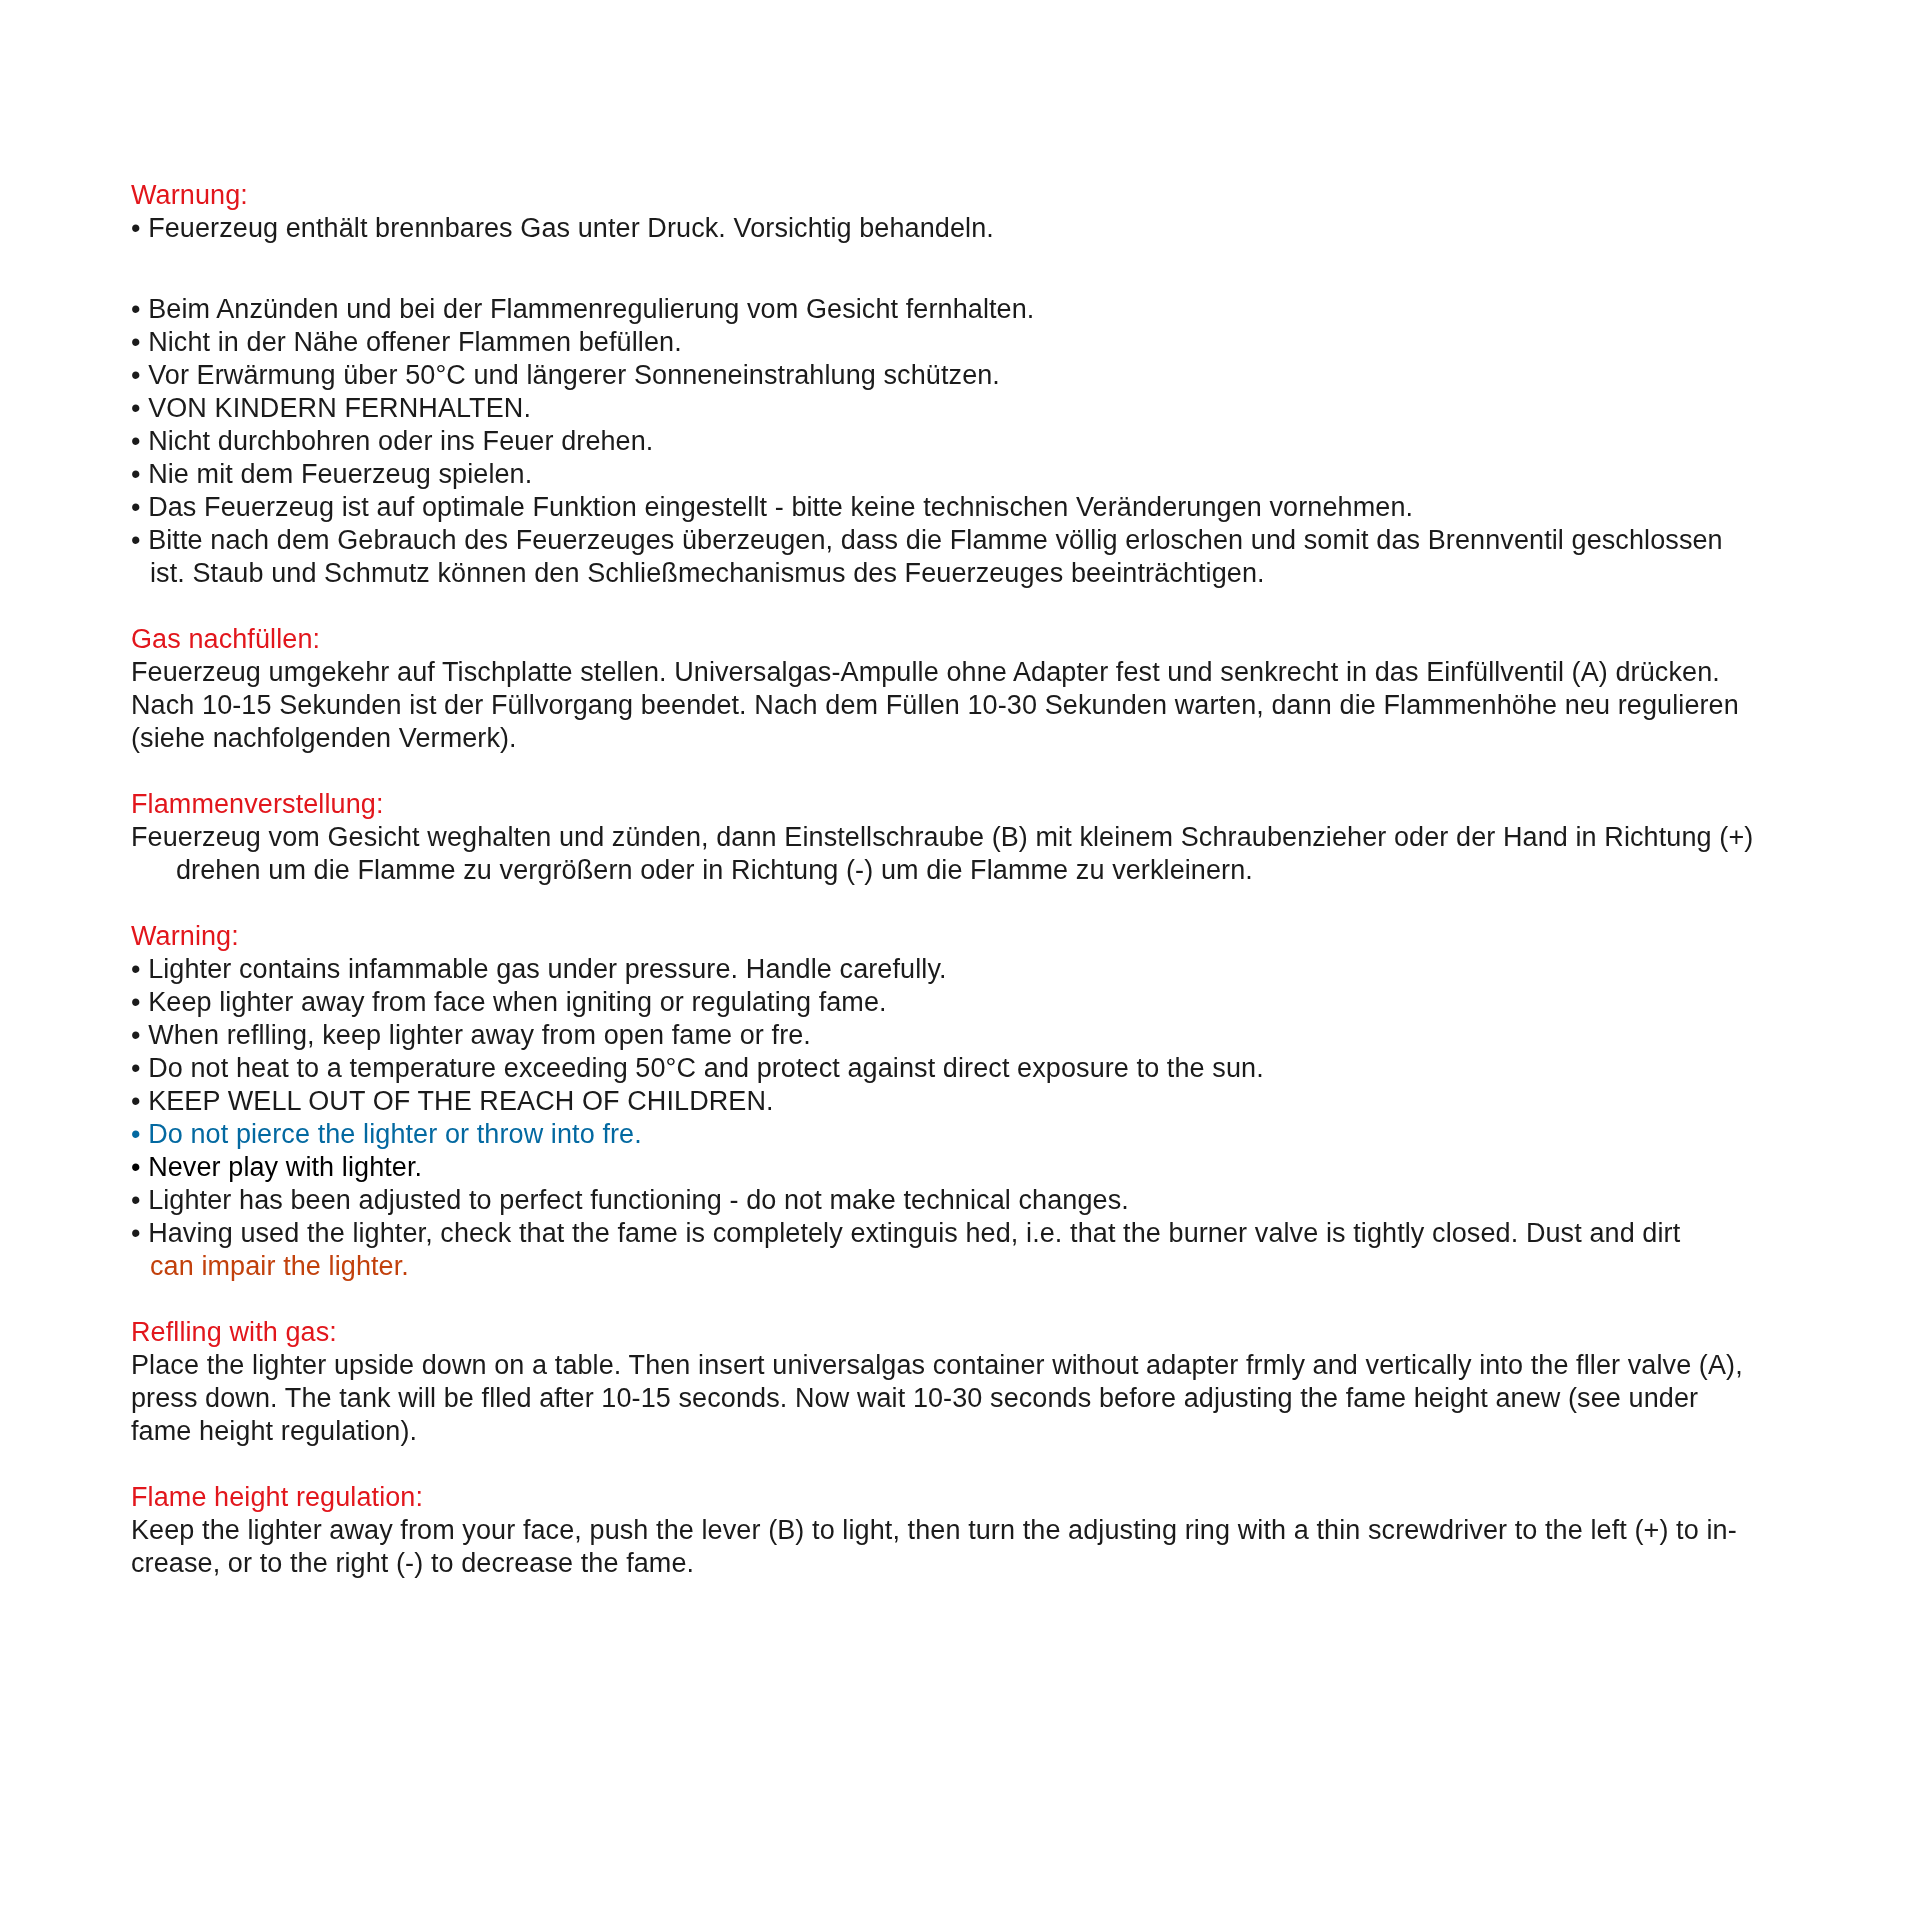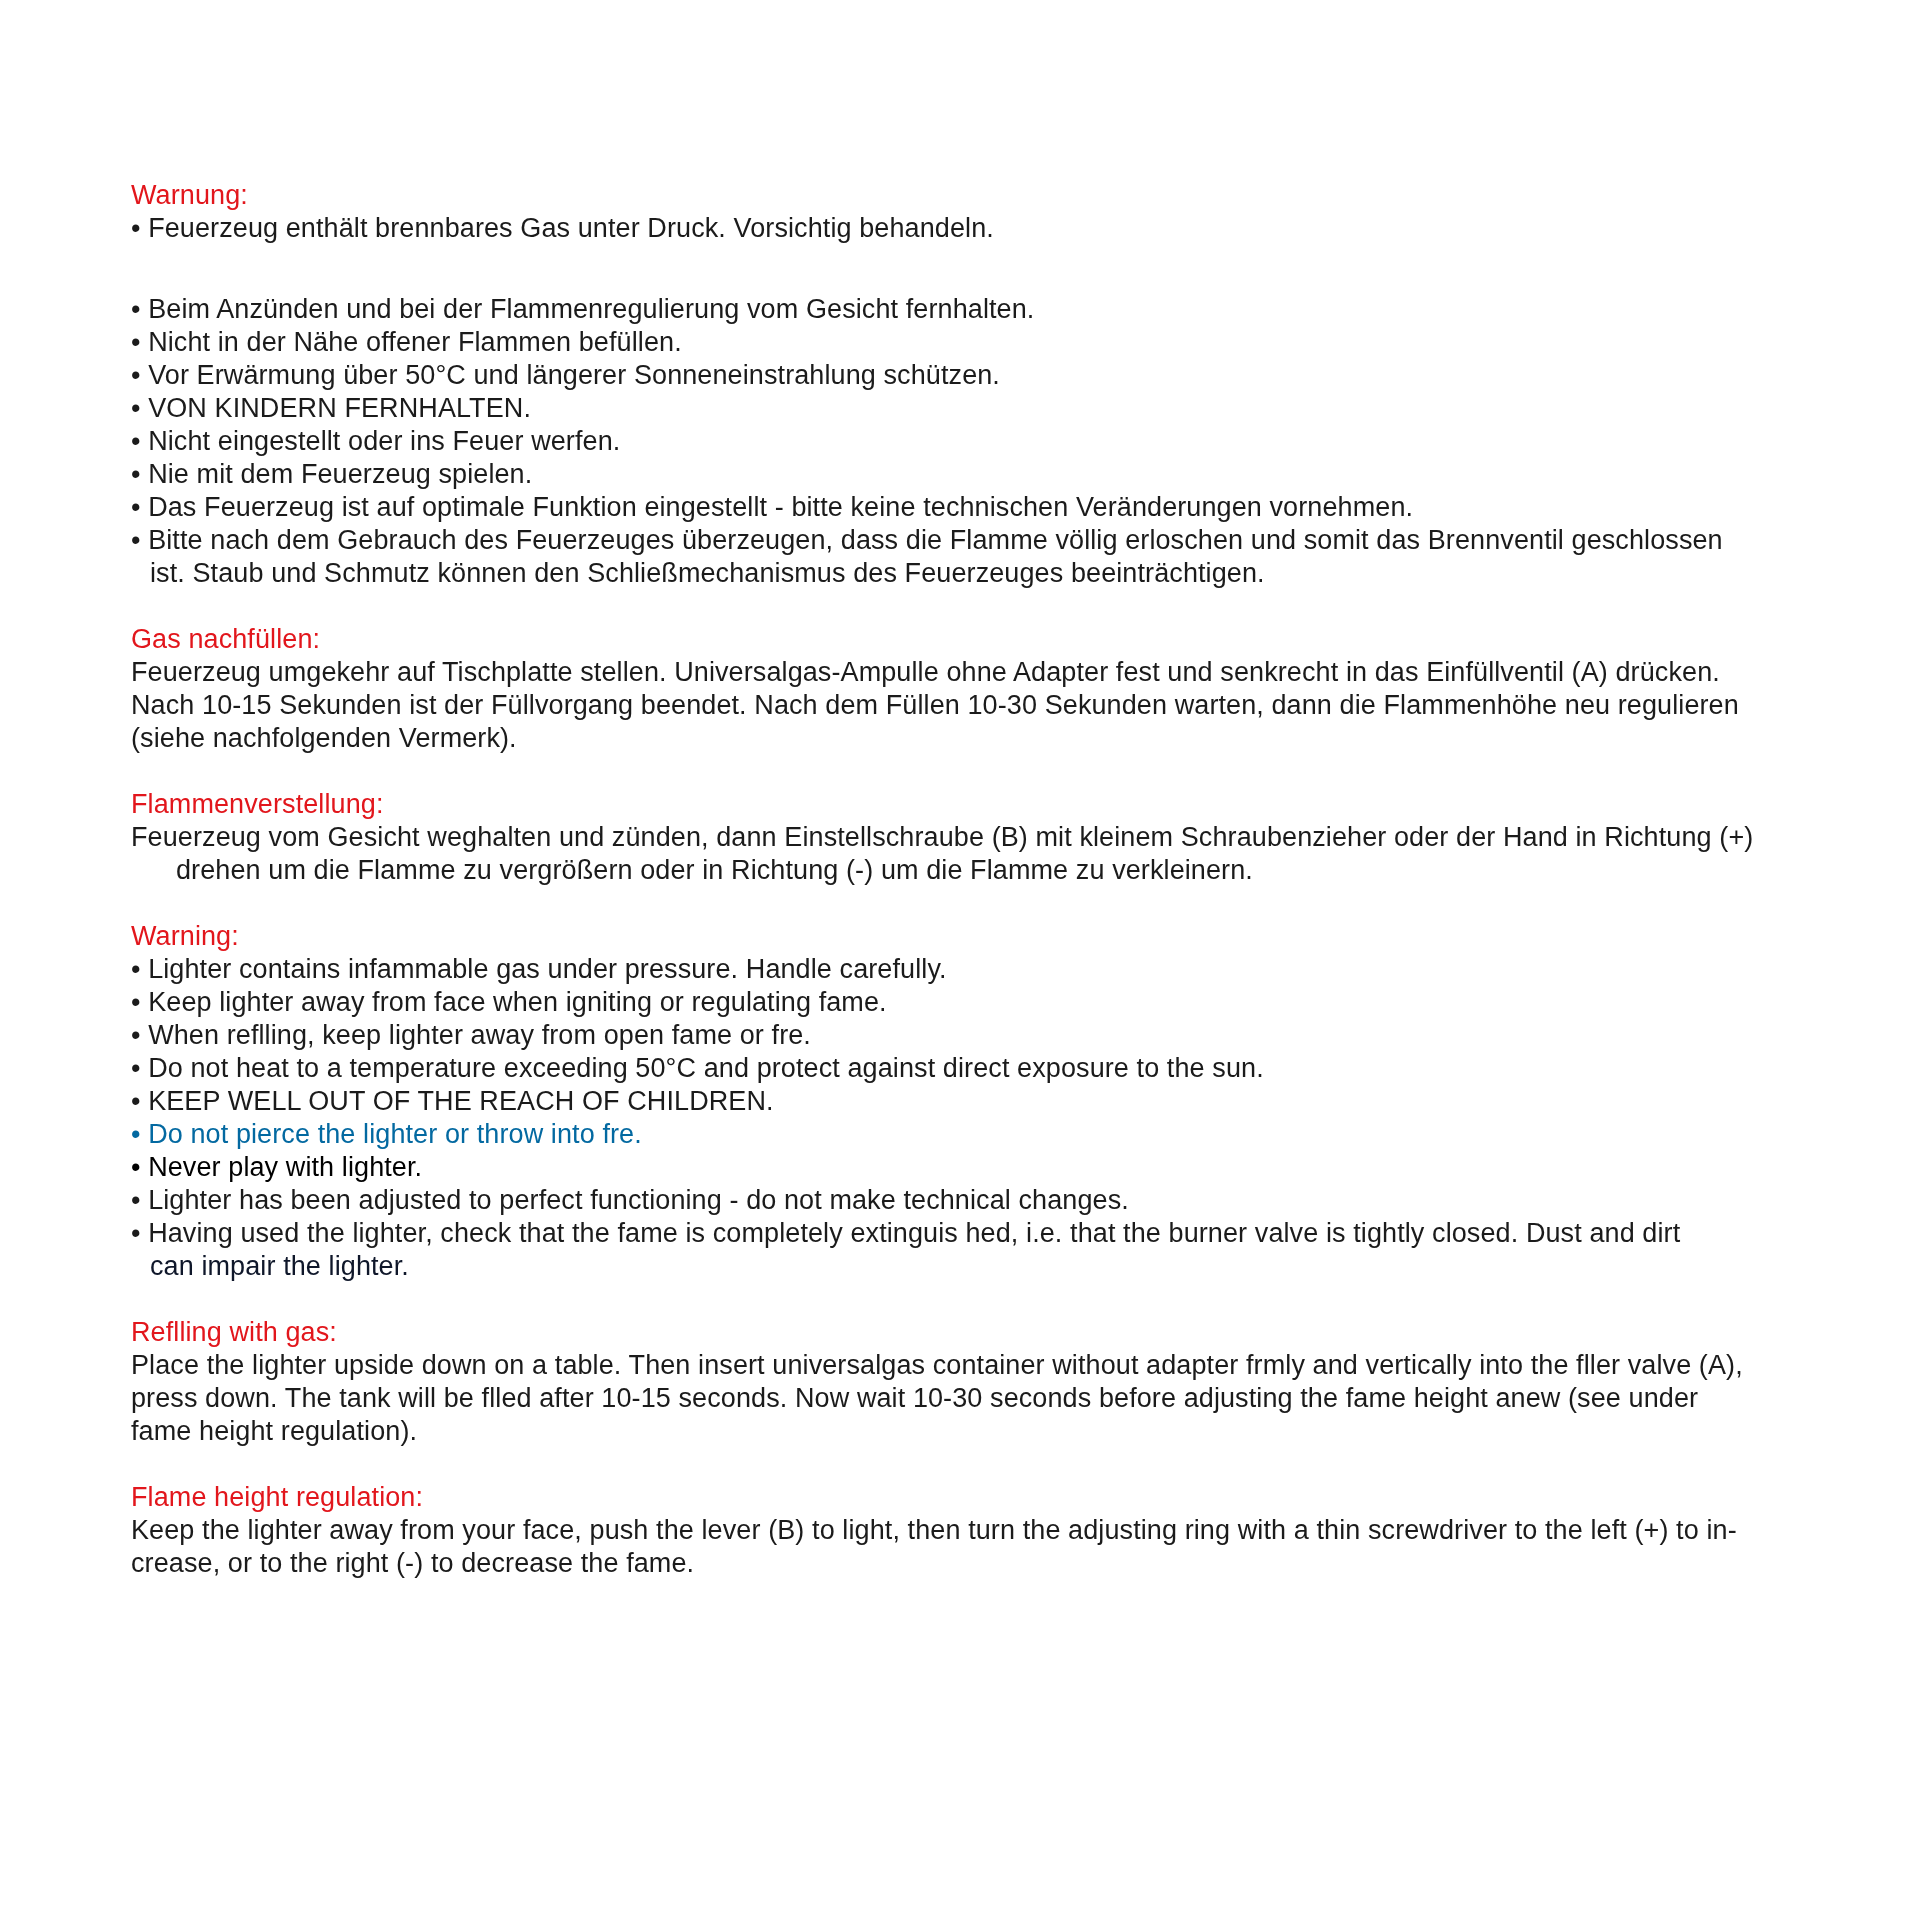--- a/index.html
+++ b/index.html
@@ -42,21 +42,21 @@
 <body style="background: rgb(255, 255, 255);">
 
 <div class="sheet">
     <div class="section">
       <div class="section-heading" style="color: rgb(226, 22, 28);">Warnung:</div>
       <div class="text-line" style="color: rgb(27, 27, 27);">• Feuerzeug enthält brennbares Gas unter Druck. Vorsichtig behandeln.</div>
       <div class="text-line" style="color: rgb(27, 27, 27); margin-top: 48px;">• Beim Anzünden und bei der Flammenregulierung vom Gesicht fernhalten.</div>
       <div class="text-line" style="color: rgb(27, 27, 27);">• Nicht in der Nähe offener Flammen befüllen.</div>
       <div class="text-line" style="color: rgb(27, 27, 27);">• Vor Erwärmung über 50°C und längerer Sonneneinstrahlung schützen.</div>
       <div class="text-line" style="color: rgb(27, 27, 27);">• VON KINDERN FERNHALTEN.</div>
-      <div class="text-line" style="color: rgb(27, 27, 27);">• Nicht eingestellt oder ins Feuer werfen.</div>
+      <div class="text-line" style="color: rgb(27, 27, 27);">• Nicht durchbohren oder ins Feuer drehen.</div>
       <div class="text-line" style="color: rgb(27, 27, 27);">• Nie mit dem Feuerzeug spielen.</div>
       <div class="text-line" style="color: rgb(27, 27, 27);">• Das Feuerzeug ist auf optimale Funktion eingestellt - bitte keine technischen Veränderungen vornehmen.</div>
       <div class="text-line" style="color: rgb(27, 27, 27);">• Bitte nach dem Gebrauch des Feuerzeuges überzeugen, dass die Flamme völlig erloschen und somit das Brennventil geschlossen</div>
       <div class="text-line indent" style="color: rgb(27, 27, 27);">ist. Staub und Schmutz können den Schließmechanismus des Feuerzeuges beeinträchtigen.</div>
     </div>
     <div class="section">
       <div class="section-heading" style="color: rgb(226, 22, 28);">Gas nachfüllen:</div>
       <div class="text-line" style="color: rgb(27, 27, 27);">Feuerzeug umgekehr auf Tischplatte stellen. Universalgas-Ampulle ohne Adapter fest und senkrecht in das Einfüllventil (A) drücken.</div>
       <div class="text-line" style="color: rgb(27, 27, 27);">Nach 10-15 Sekunden ist der Füllvorgang beendet. Nach dem Füllen 10-30 Sekunden warten, dann die Flammenhöhe neu regulieren</div>
       <div class="text-line" style="color: rgb(27, 27, 27);">(siehe nachfolgenden Vermerk).</div>
@@ -70,21 +70,21 @@
       <div class="section-heading" style="color: rgb(226, 22, 28);">Warning:</div>
       <div class="text-line" style="color: rgb(27, 27, 27);">• Lighter contains infammable gas under pressure. Handle carefully.</div>
       <div class="text-line" style="color: rgb(27, 27, 27);">• Keep lighter away from face when igniting or regulating fame.</div>
       <div class="text-line" style="color: rgb(27, 27, 27);">• When reflling, keep lighter away from open fame or fre.</div>
       <div class="text-line" style="color: rgb(27, 27, 27);">• Do not heat to a temperature exceeding 50°C and protect against direct exposure to the sun.</div>
       <div class="text-line" style="color: rgb(27, 27, 27);">• KEEP WELL OUT OF THE REACH OF CHILDREN.</div>
       <div class="text-line" style="color: #0369a1;">• Do not pierce the lighter or throw into fre.</div>
       <div class="text-line" style="color: #000000;">• Never play with lighter.</div>
       <div class="text-line" style="color: rgb(27, 27, 27);">• Lighter has been adjusted to perfect functioning - do not make technical changes.</div>
       <div class="text-line" style="color: rgb(27, 27, 27);">• Having used the lighter, check that the fame is completely extinguis hed, i.e. that the burner valve is tightly closed. Dust and dirt</div>
-      <div class="text-line indent" style="color: #0f172a;">can impair the lighter.</div>
+      <div class="text-line indent" style="color: #c2410c;">can impair the lighter.</div>
     </div>
     <div class="section">
       <div class="section-heading" style="color: rgb(226, 22, 28);">Reflling with gas:</div>
       <div class="text-line" style="color: rgb(27, 27, 27);">Place the lighter upside down on a table. Then insert universalgas container without adapter frmly and vertically into the fller valve (A),</div>
       <div class="text-line" style="color: rgb(27, 27, 27);">press down. The tank will be flled after 10-15 seconds. Now wait 10-30 seconds before adjusting the fame height anew (see under</div>
       <div class="text-line" style="color: rgb(27, 27, 27);">fame height regulation).</div>
     </div>
     <div class="section">
       <div class="section-heading" style="color: rgb(226, 22, 28);">Flame height regulation:</div>
       <div class="text-line" style="color: rgb(27, 27, 27);">Keep the lighter away from your face, push the lever (B) to light, then turn the adjusting ring with a thin screwdriver to the left (+) to in-</div>

